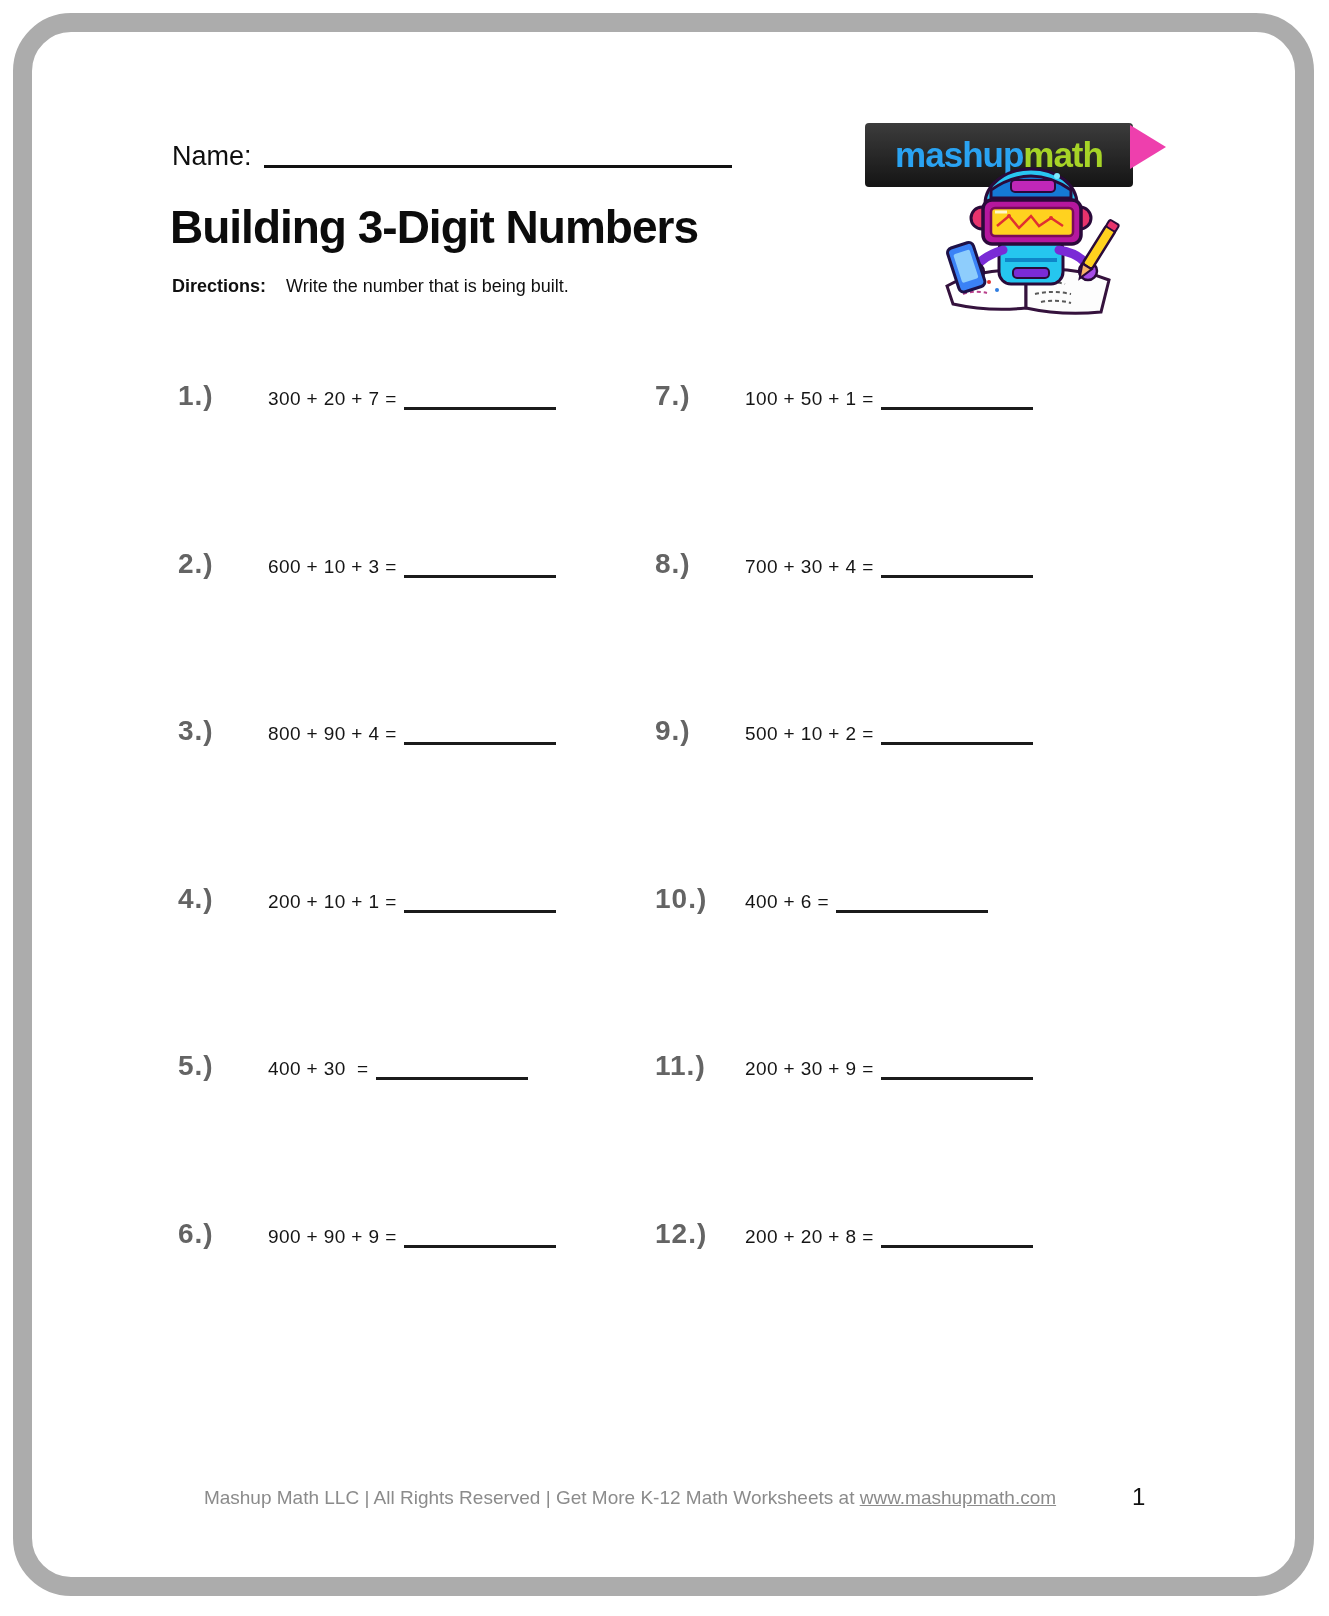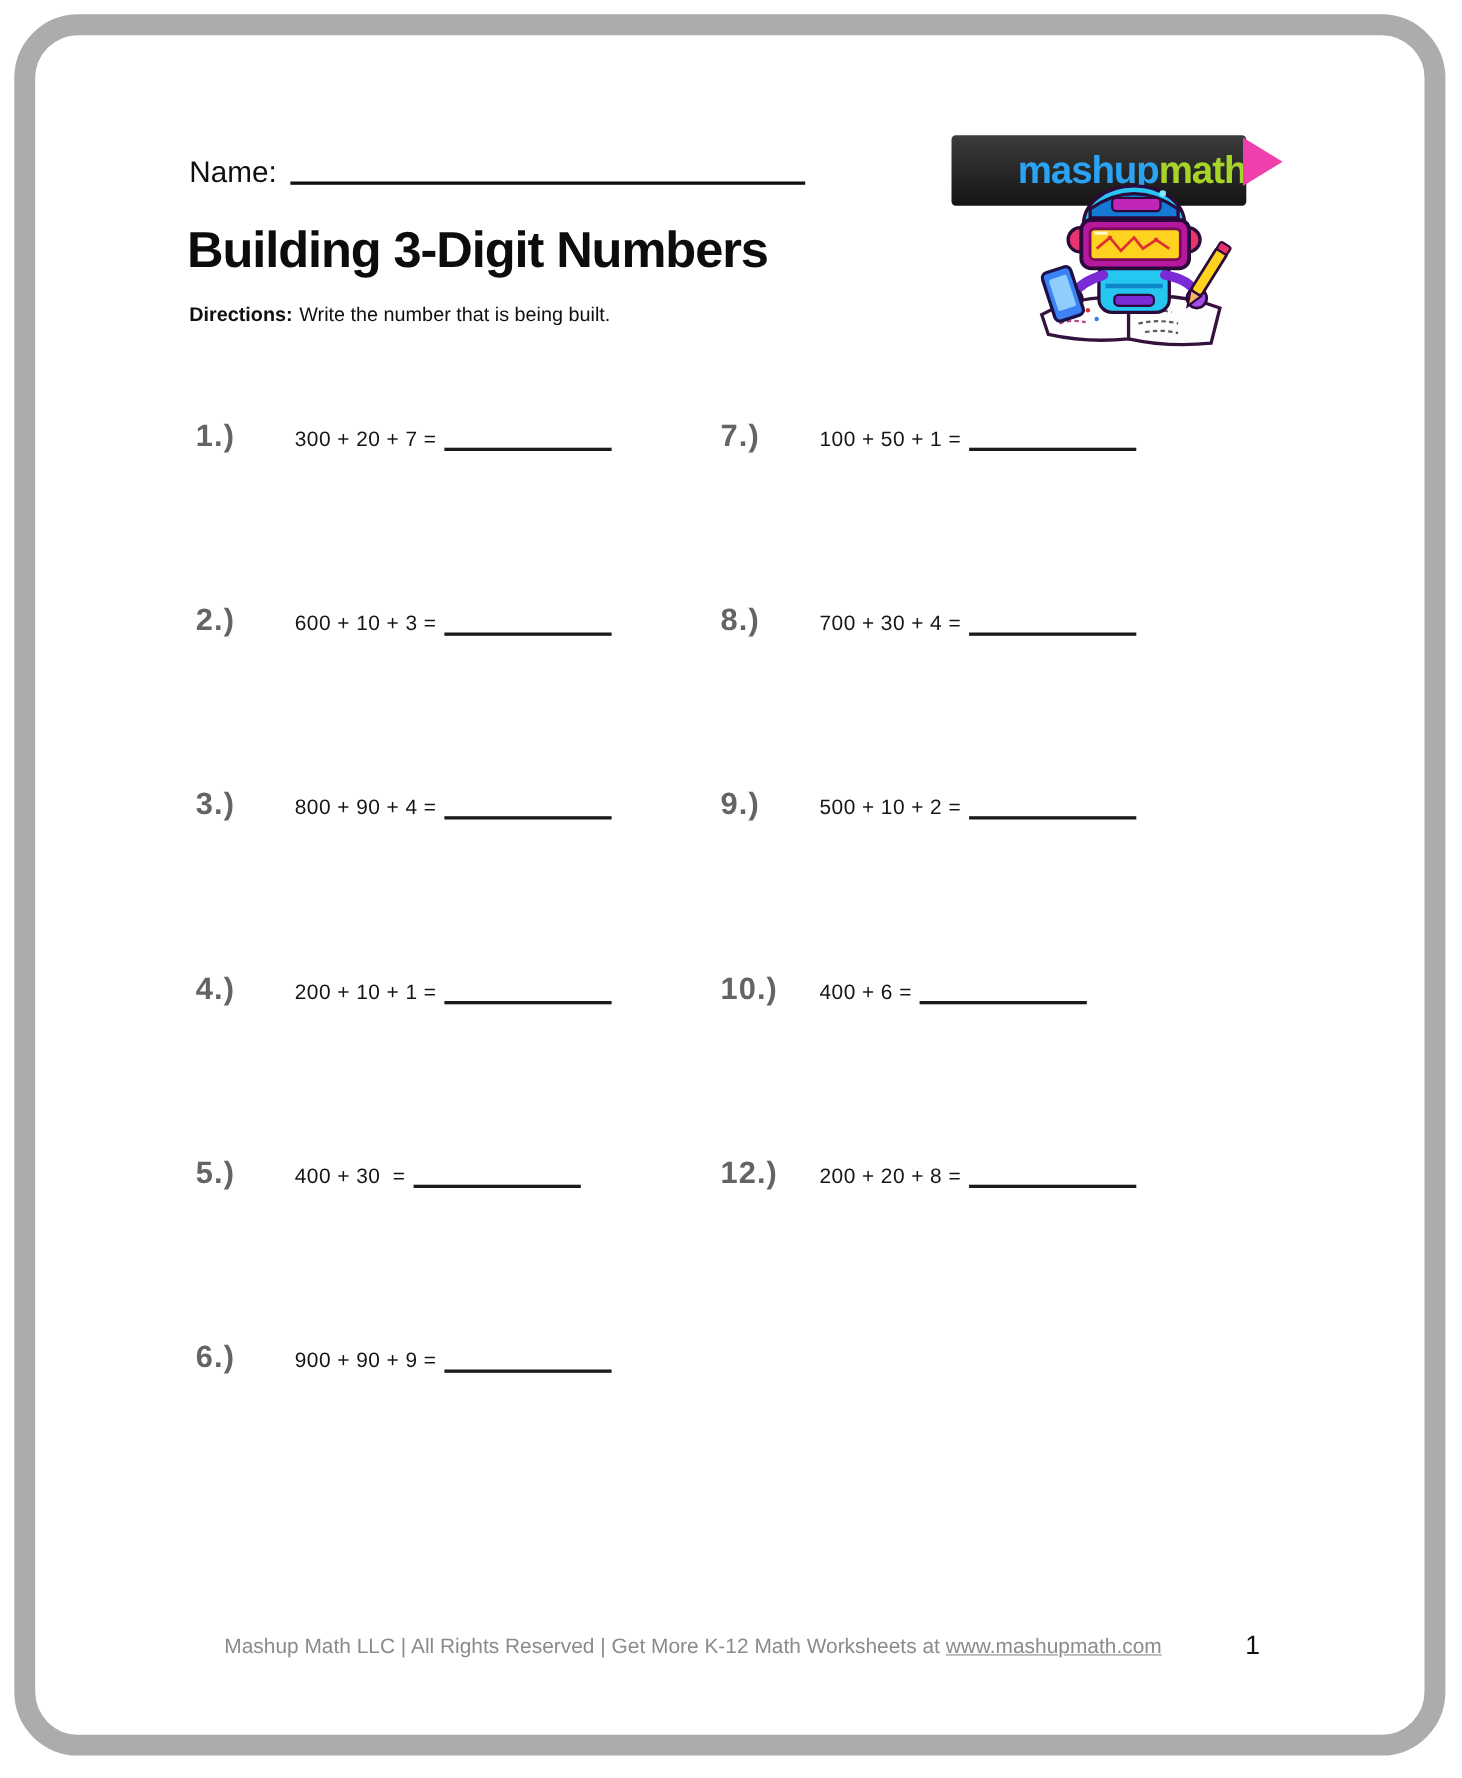--- a/index.html
+++ b/index.html
@@ -10,26 +10,26 @@
   
   .frame{
     position:absolute;left:13px;top:13px;right:15px;bottom:20px;
     border:19px solid #acacac;border-radius:58px;background:#ffffff;
   }
   
   .name-row{position:absolute;left:172px;top:138px;display:flex;align-items:baseline;font-size:27px;color:#0f0f0f;justify-content:space-between;}
   .name-line{display:inline-block;width:468px;border-bottom:3px solid #111;margin-left:12px;transform:translateY(3px);height:24px;}
   .title{position:absolute;left:170px;top:200px;font-size:46px;font-weight:700;letter-spacing:-1px;color:#0c0c0c;}
   .directions{position:absolute;left:172px;top:276px;font-size:18px;color:#101010;}
-  .directions b{margin-right:6px;}
+  .directions b{margin-right:20px;}
   
   .logo-bar{
     position:absolute;left:865px;top:123px;width:268px;height:64px;
     background:linear-gradient(#3c3c3c,#141414);border-radius:4px;
-    display:flex;align-items:center;justify-content:flex-end;
+    display:flex;align-items:center;justify-content:center;
   }
   .logo-part1{font-size:35px;font-weight:700;color:#2aa3f2;letter-spacing:-1px;}
   .logo-part2{font-size:35px;font-weight:700;color:#a6d427;letter-spacing:-1px;}
   .play-triangle{
     position:absolute;left:1130px;top:125px;width:0;height:0;
     border-top:22px solid transparent;border-bottom:22px solid transparent;
     border-left:36px solid #ee3fad;
   }
   .robot{position:absolute;left:925px;top:164px;width:208px;height:160px;}
   
@@ -178,20 +178,25 @@
     <span class="p-expr">500 + 10 + 2 =</span>
     <span class="p-blank"></span>
   </div>
 
   <div class="problem">
     <span class="p-label">10.)</span>
     <span class="p-expr">400 + 6 =</span>
     <span class="p-blank"></span>
   </div>
 
+  <div class="problem">
+    <span class="p-label">11.)</span>
+    <span class="p-expr">200 + 30 + 9 =</span>
+    <span class="p-blank"></span>
+  </div>
 
   <div class="problem">
     <span class="p-label">12.)</span>
     <span class="p-expr">200 + 20 + 8 =</span>
     <span class="p-blank"></span>
   </div>
 </div>
 
 <div class="footer">
   <span>Mashup Math LLC | All Rights Reserved | Get More K-12 Math Worksheets at </span><a>www.mashupmath.com</a>

